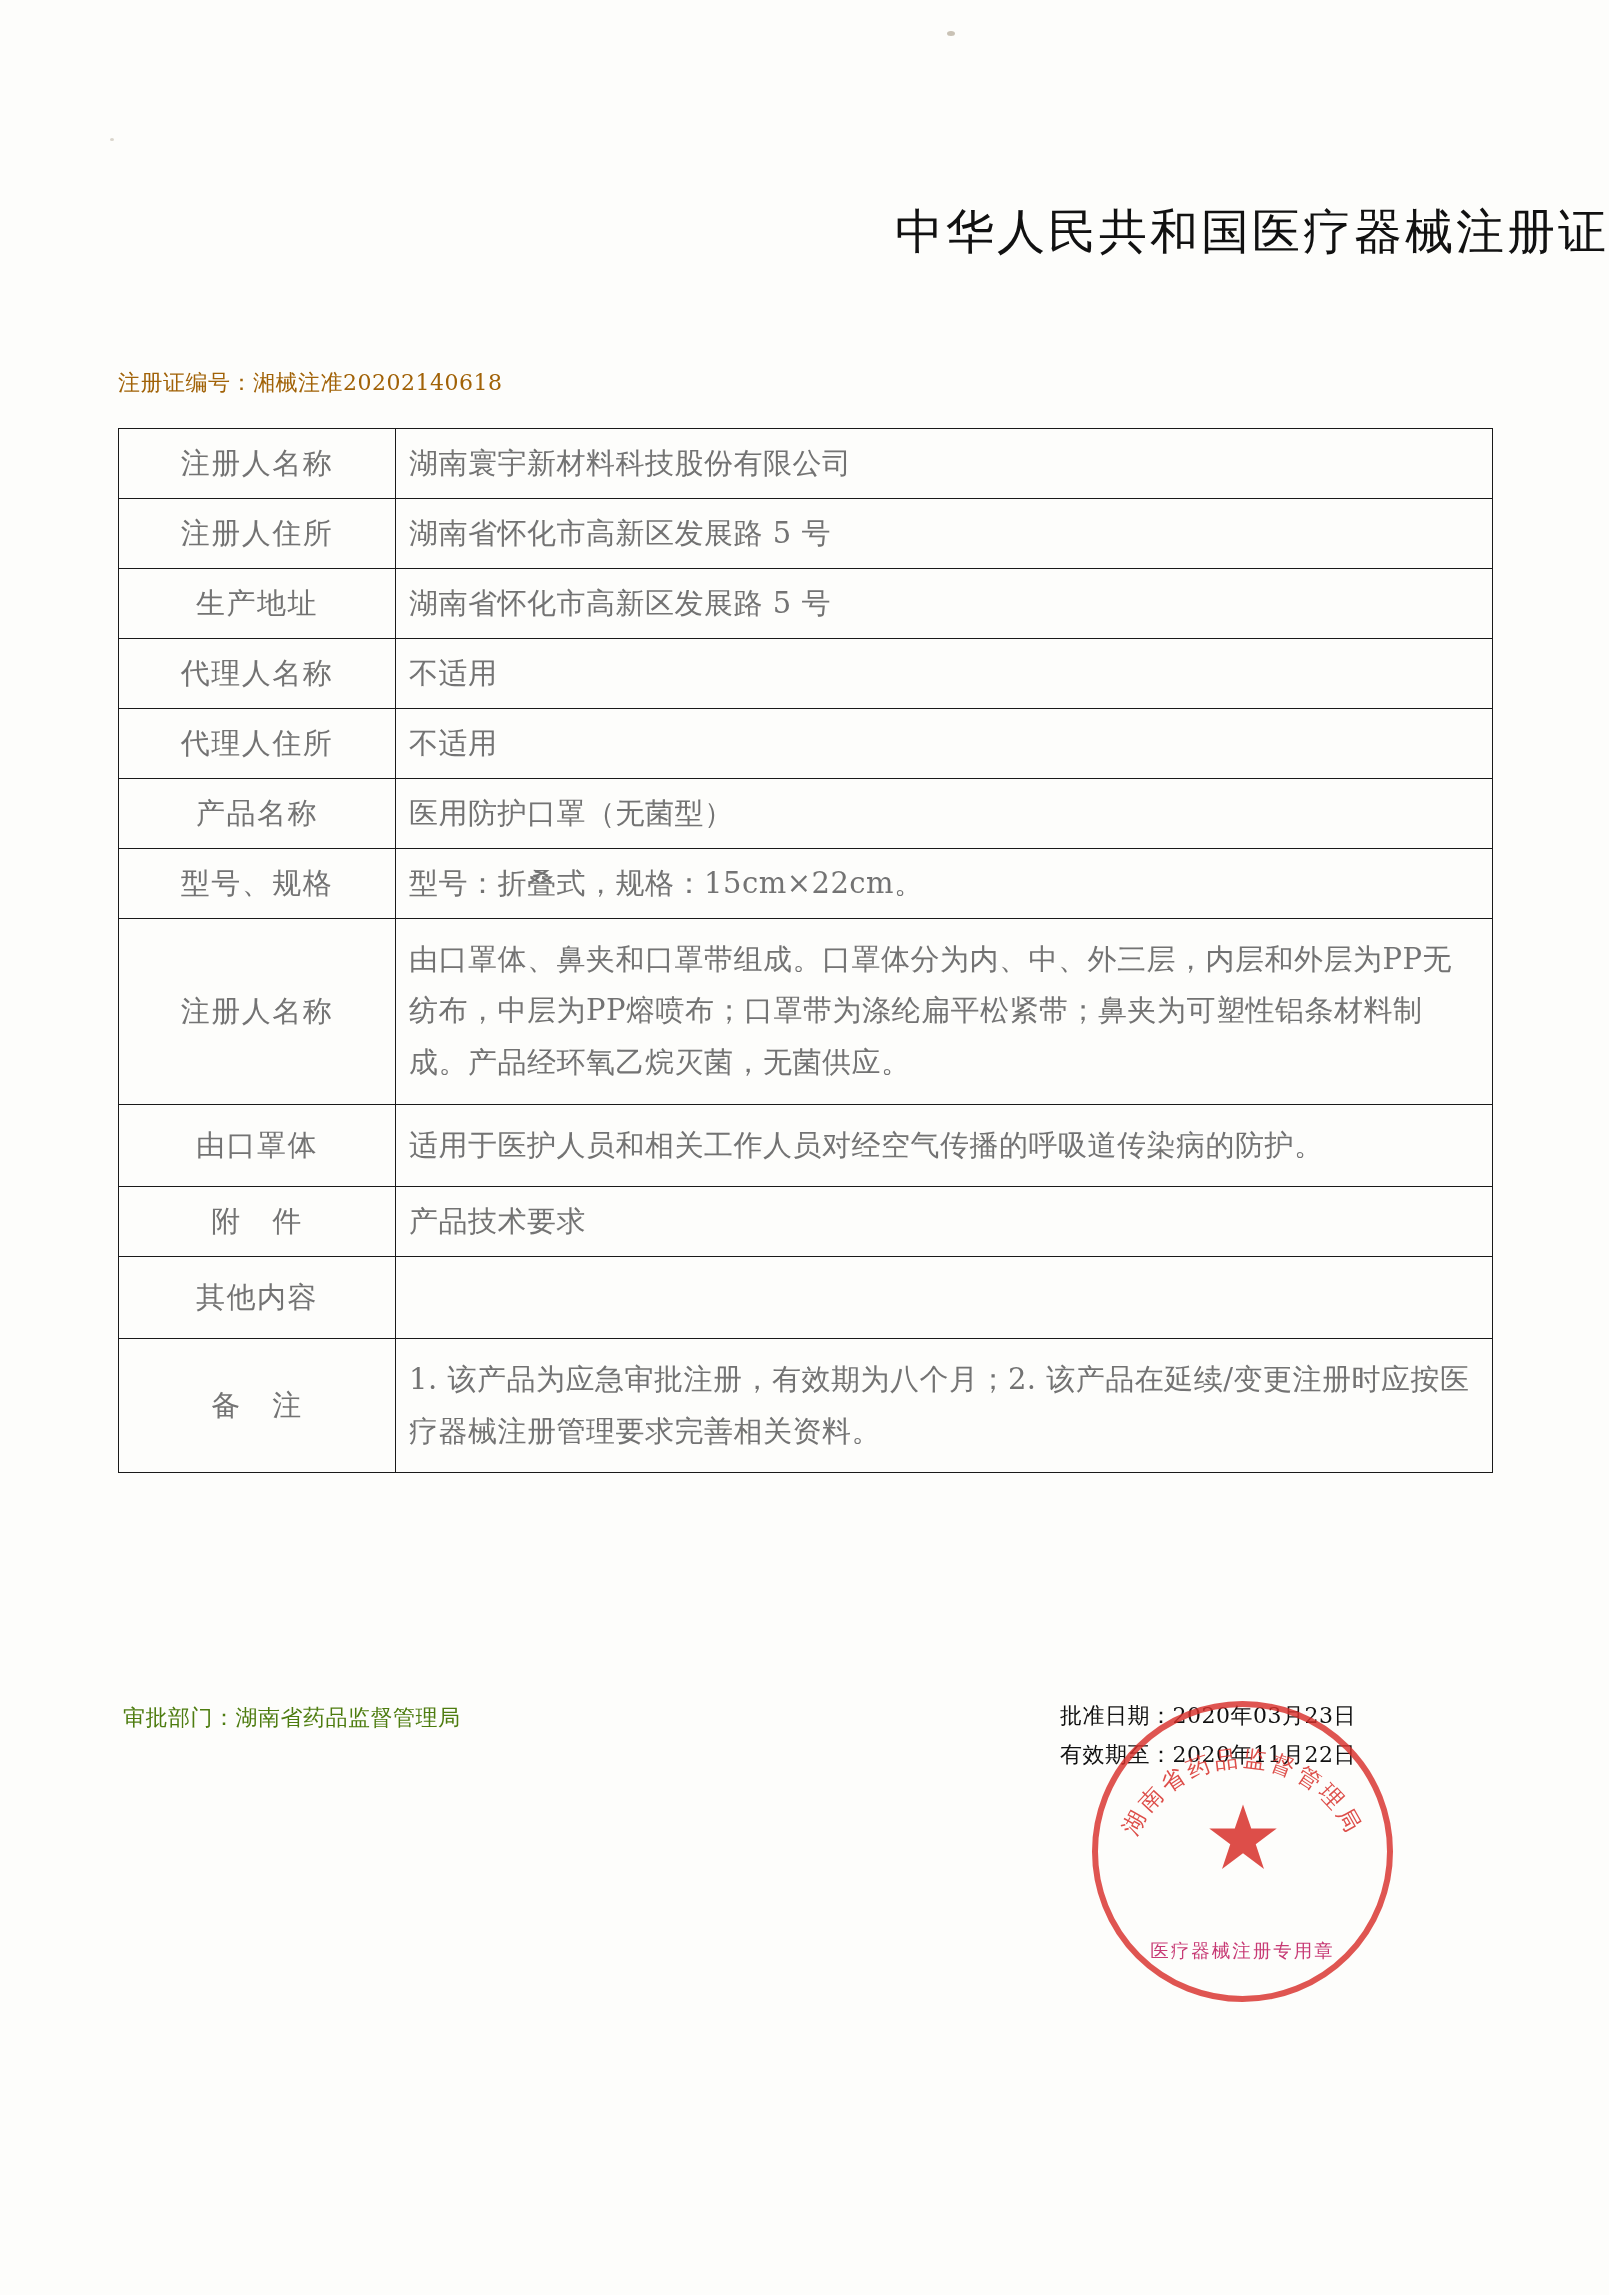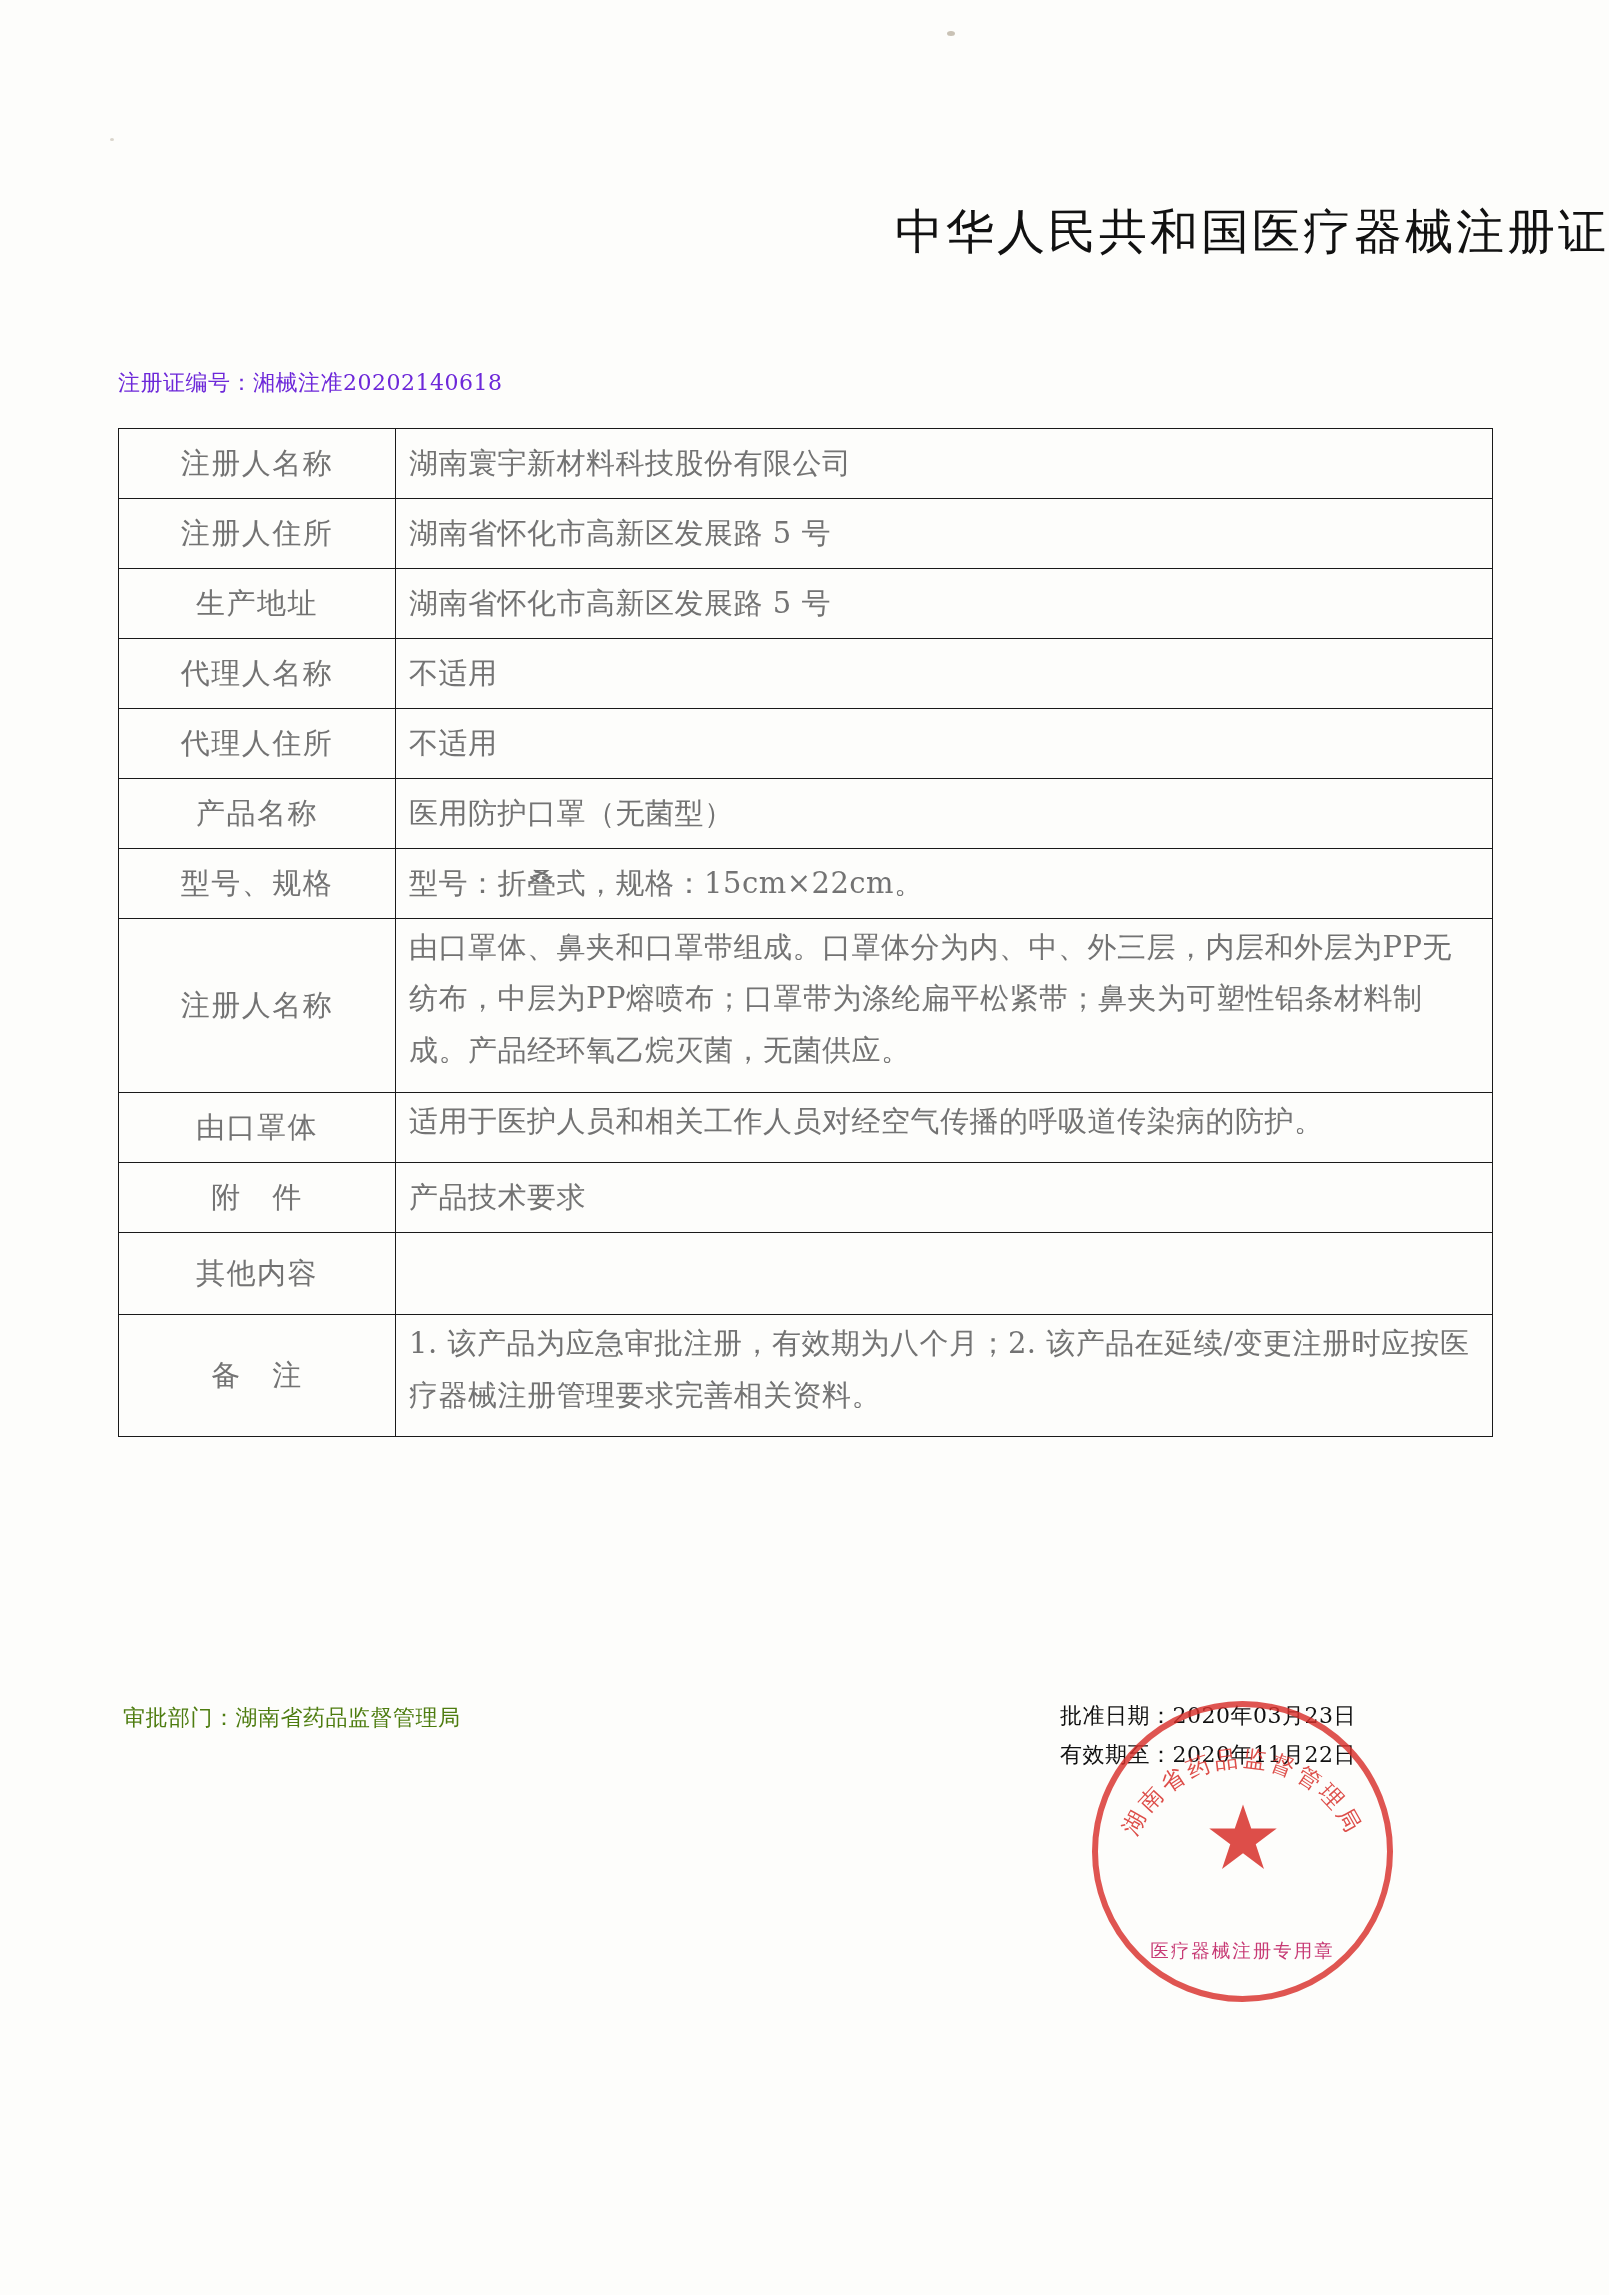--- a/index.html
+++ b/index.html
@@ -42,21 +42,21 @@
     color: #111;
     font-family: "DejaVu Serif", "Liberation Serif", serif;
   }
 
   .cert-no {
     position: absolute;
     left: 118px;
     top: 368px;
     font-size: 22px;
     letter-spacing: 0.5px;
-    color: #6d28d9;
+    color: #a16207;
   }
 
   table.cert-table {
     position: absolute;
     left: 118px;
     top: 428px;
     width: 1375px;
     border-collapse: collapse;
     table-layout: fixed;
   }
@@ -73,21 +73,21 @@
     text-align: center;
     letter-spacing: 1.5px;
     white-space: nowrap;
   }
   td.value {
     text-align: left;
     letter-spacing: 0.5px;
   }
   td.value.multi {
     line-height: 1.78;
-    padding-top: 3px;
+    padding-top: 15px;
     padding-bottom: 15px;
   }
   td.tall-empty {
     height: 59px;
   }
 
   .footer-left {
     position: absolute;
     left: 123px;
     top: 1703px;

